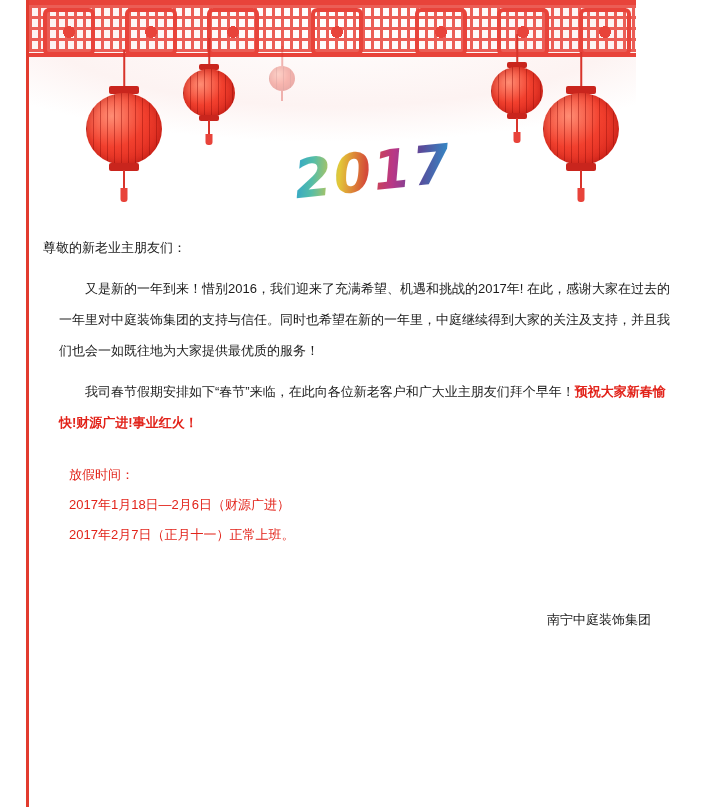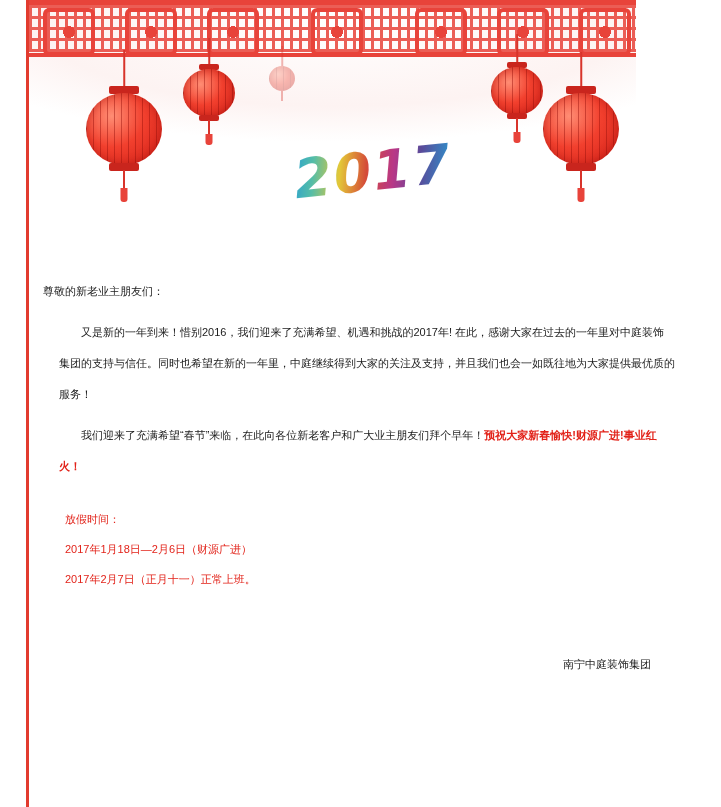--- a/index.html
+++ b/index.html
@@ -152,24 +152,23 @@
     color: transparent;
     transform: rotate(-6deg);
     text-shadow: 0 0 1px rgba(0,0,0,.05);
   }
   
   .letter {
     position: absolute;
     left: 29px;
     top: 232px;
     width: 660px;
-    font-size: 11px;
+    font-size: 13px;
     color: #1b1b1b;
     line-height: 31px;
-    margin-top: 44px;
   }
   .p {
     margin: 0 0 10px 0;
     padding: 0 14px 0 14px;
   }
   .indent { text-indent: 2em; padding-left: 30px; }
   .inline-red {
     color: #e2231a;
     font-weight: bold;
   }
@@ -271,21 +270,21 @@
     <div class="year">2017</div>
   </div>
 
   <div class="letter">
 
     <p class="p">尊敬的新老业主朋友们：</p>
 
     <p class="p indent">又是新的一年到来！惜别2016，我们迎来了充满希望、机遇和挑战的2017年! 在此，感谢大家在过去的一年里对中庭装饰集团的支持与信任。同时也希望在新的一年里，中庭继续得到大家的关注及支持，并且我们也会一如既往地为大家提供最优质的服务！</p>
 
     <p class="p indent">
-      <span>我们迎来了充满希望“春节”来临，在此向各位新老客户和广大业主朋友们拜个早年！</span><span class="inline-red">预祝大家新春愉快!财源广进!事业红火！</span>
+      <span>我司春节假期安排如下“春节”来临，在此向各位新老客户和广大业主朋友们拜个早年！</span><span class="inline-red">预祝大家新春愉快!财源广进!事业红火！</span>
     </p>
 
 
     <div class="holiday-block">
       <div class="holiday-line">放假时间：</div>
       <div class="holiday-line">2017年1月18日—2月6日（财源广进）</div>
       <div class="holiday-line">2017年2月7日（正月十一）正常上班。</div>
     </div>
 
 

